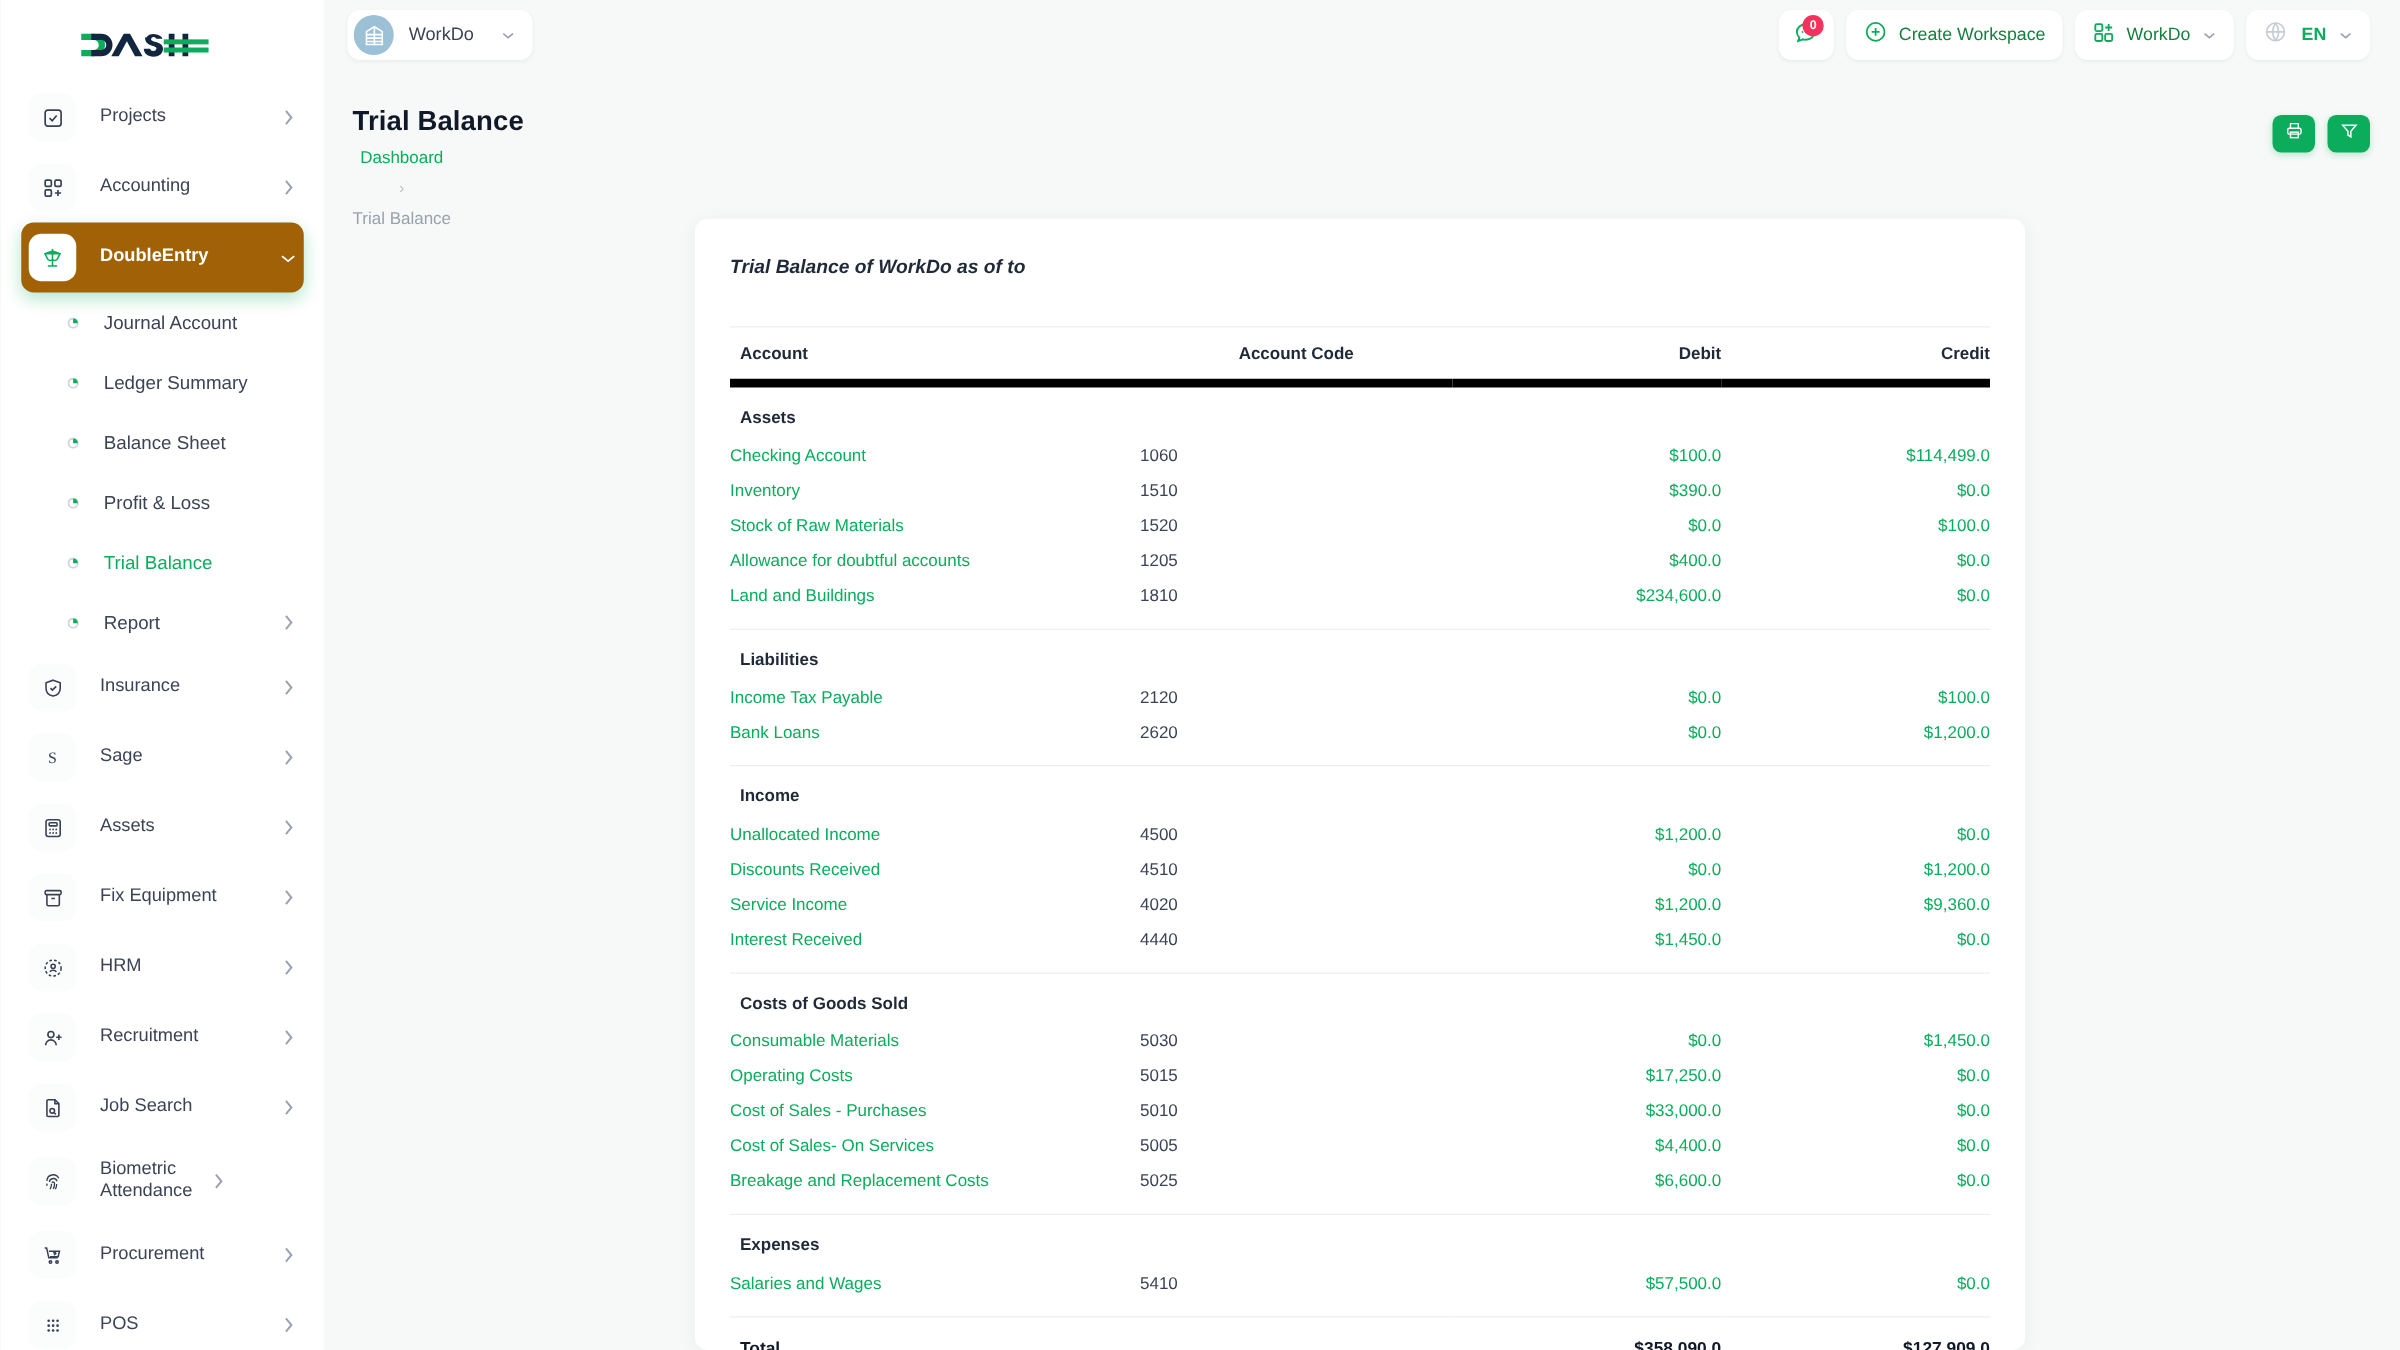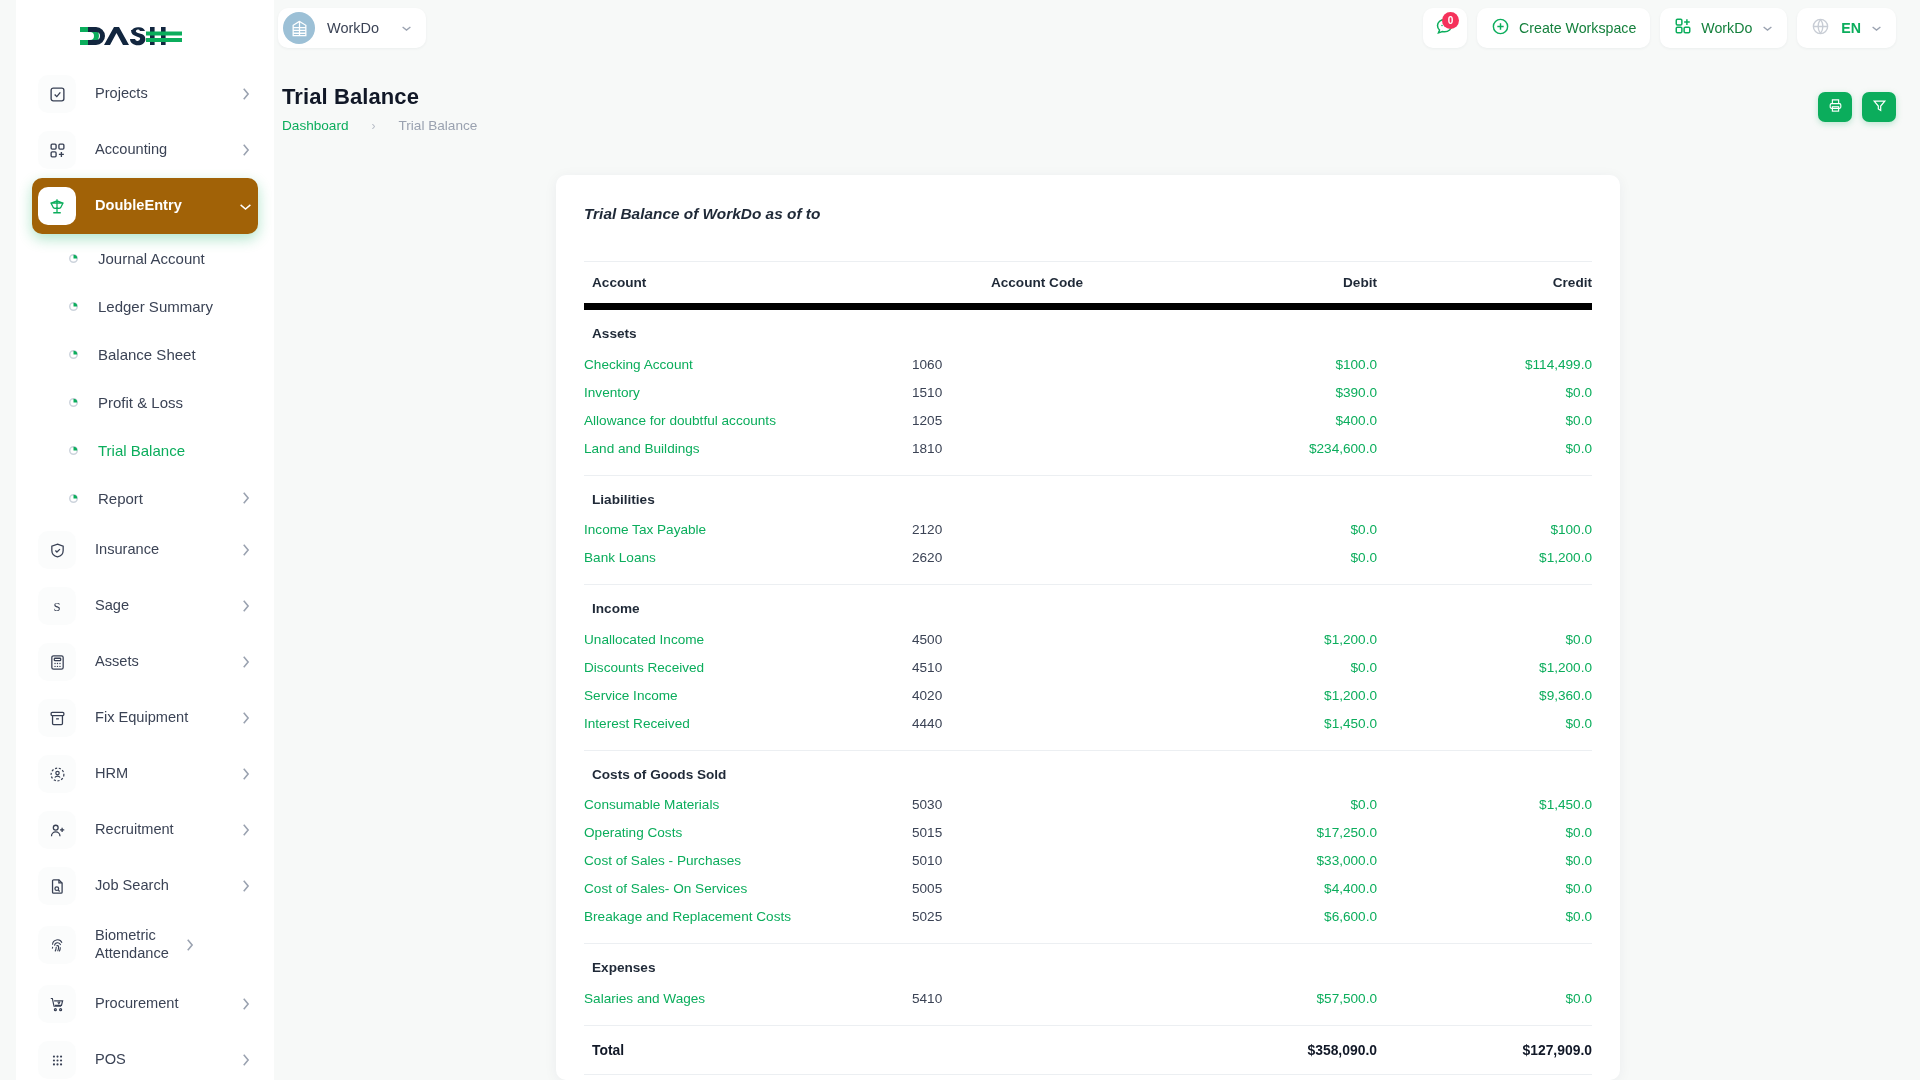--- a/index.html
+++ b/index.html
@@ -6,21 +6,21 @@
   html, body {
     width: 1920px; height: 1080px;
     background: #f7f9f8;
     font-family: "Liberation Sans", sans-serif;
     overflow: hidden;
   }
   body { position: relative; }
 
   
   #sidebar {
-    position: absolute; left: 16px; top: 0;
+    position: absolute; left: 1px; top: 0;
     width: 258px; height: 1080px;
     background: #ffffff;
     overflow: hidden;
     z-index: 5;
   }
   #sidebar-logo {
     height: 72px;
     display: flex; align-items: center;
     padding-left: 62px;
   }
@@ -139,22 +139,23 @@
   #pagehead {
     position:absolute; left:258px; top:56px; right:0; height:84px;
   }
   #page-title {
     position:absolute; left:24px; top:28px;
     font-size:22px; font-weight:700; color:#111827;
     letter-spacing:.1px;
   }
   #breadcrumb {
     position:absolute; left:24px; top:62px;
-    display:flex; align-items:center; gap:23px;
+    display:flex; align-items:center; gap:10px;
     font-size:13.6px;
+    flex-direction:column;
   }
   .crumb-link { color:#0bad5c; cursor:pointer; }
   .crumb-sep { color:#b7bdc7; font-size:12px; }
   .crumb-cur { color:#9aa2b0; }
   #head-actions {
     position:absolute; right:24px; top:36px;
     display:flex; gap:10px;
   }
   .act-btn {
     width:34px;height:30px;border-radius:7px;
@@ -643,20 +644,26 @@
           <td class="num">$100.0</td>
           <td class="num">$114,499.0</td>
         </tr>
         <tr class="row">
           <td class="acct">Inventory</td>
           <td class="code">1510</td>
           <td class="num">$390.0</td>
           <td class="num">$0.0</td>
         </tr>
         <tr class="row">
+          <td class="acct">Stock of Raw Materials</td>
+          <td class="code">1520</td>
+          <td class="num">$0.0</td>
+          <td class="num">$100.0</td>
+        </tr>
+        <tr class="row">
           <td class="acct">Allowance for doubtful accounts</td>
           <td class="code">1205</td>
           <td class="num">$400.0</td>
           <td class="num">$0.0</td>
         </tr>
         <tr class="row">
           <td class="acct">Land and Buildings</td>
           <td class="code">1810</td>
           <td class="num">$234,600.0</td>
           <td class="num">$0.0</td>

